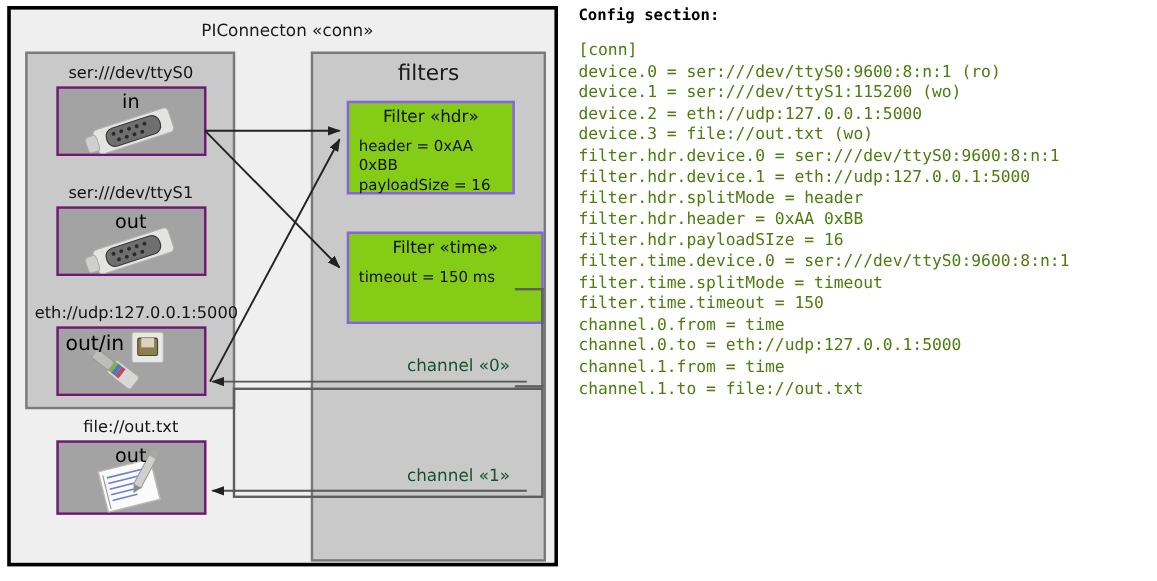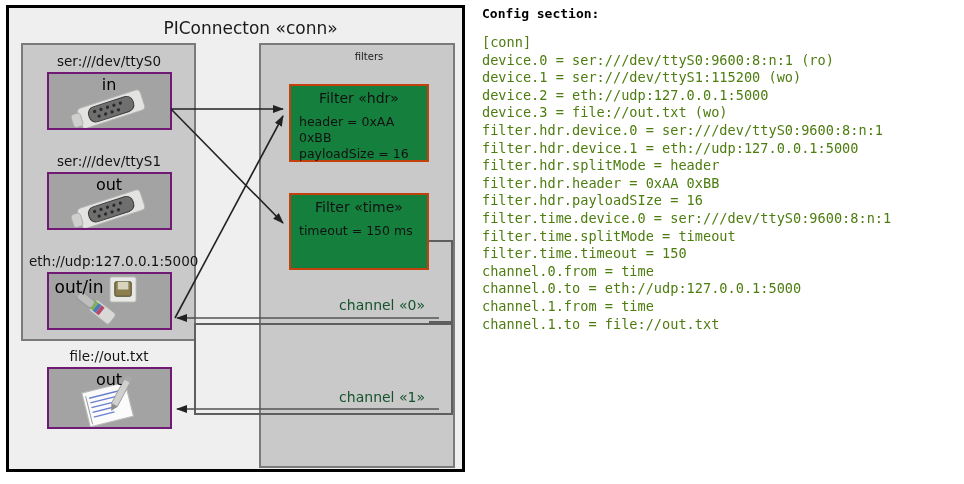--- a/index.html
+++ b/index.html
@@ -22,47 +22,46 @@
     top: 5px;
     width: 459px;
     height: 467px;
     border: 3px solid #000000;
     background: #efefef;
     box-sizing: border-box;
   }
 
   .diagram-title {
     position: absolute;
-    left: 15px;
+    left: 4px;
     top: 10px;
     width: 100%;
     text-align: center;
-    font-size: 17px;
+    font-size: 14px;
     color: #1a1a1a;
   }
 
   
   .panel {
     position: absolute;
     background: #c9c9c9;
     border: 2px solid #7a7a7a;
     box-sizing: border-box;
   }
   #devices-panel  { left: 12px;  top: 35px; width: 175px; height: 298px; }
   #filters-panel  { left: 250px; top: 35px; width: 196px; height: 425px; }
 
   .panel-title {
     position: absolute;
     left: 0;
     top: 6px;
     width: 100%;
     text-align: center;
-    font-size: 10px;
+    font-size: 18px;
     color: #1a1a1a;
-    margin-left: 12px;
   }
 
   
   .dev-group { position: absolute; left: 6px; width: 160px; }
   .dev-caption {
     text-align: center;
     font-size: 13.5px;
     color: #141414;
     line-height: 17px;
     white-space: nowrap;
@@ -92,26 +91,26 @@
     left: 6px;
     width: auto;
     font-size: 17px;
     top: 3px;
   }
   .dev-art { position: absolute; inset: 0; z-index: 2; }
 
   
   .filter-box {
     position: absolute;
-    background: #15803d;
-    border: 2px solid #c2410c;
+    background: #84cc16;
+    border: 2px solid #8b5cf6;
     box-sizing: border-box;
   }
   #filter-hdr  { left: 28px; top: 39px;  width: 140px; height: 78px; }
-  #filter-time { left: 28px; top: 148px; width: 140px; height: 77px; }
+  #filter-time { left: 28px; top: 148px; width: 164px; height: 77px; }
   .filter-title {
     position: absolute;
     left: 0; top: 4px;
     width: 100%;
     text-align: center;
     font-size: 14px;
     color: #111111;
   }
   .filter-props {
     position: absolute;

